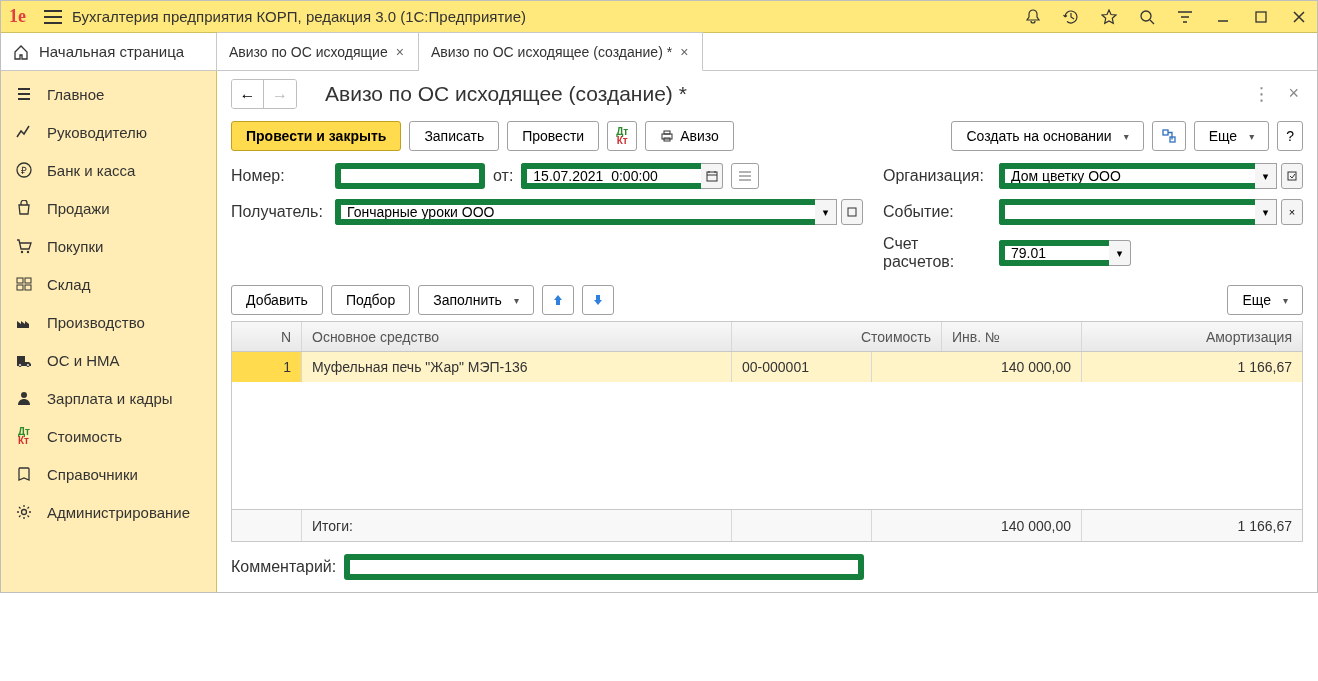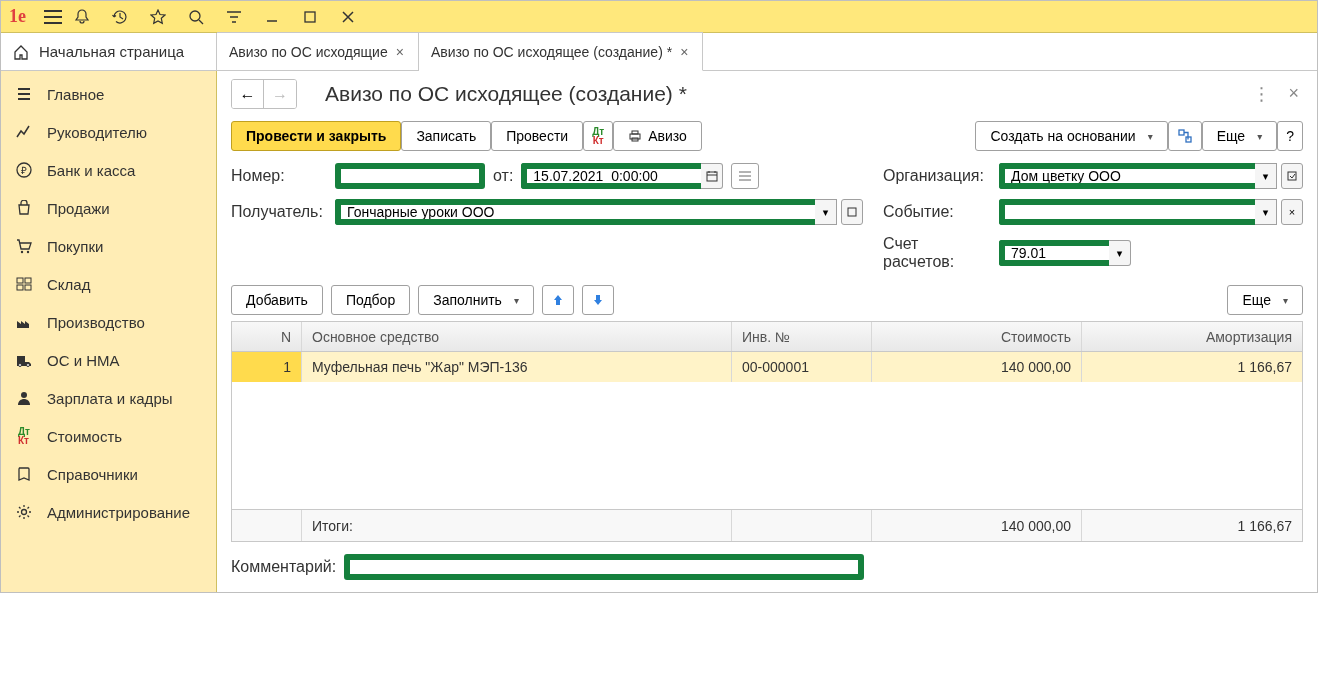--- a/index.html
+++ b/index.html
@@ -24,21 +24,21 @@
 .sidebar-item { display: flex; align-items: center; padding: 10px 14px; font-size: 15px; color: #333; gap: 14px; cursor: pointer; }
 .sidebar-item .icon { width: 18px; height:18px; display:flex; align-items:center; justify-content:center; color:#333;}
 .main { flex: 1; display: flex; flex-direction: column; padding: 8px 14px 12px 14px; overflow: hidden; background:#fff;}
 .page-header { display: flex; align-items: center; margin-bottom: 12px; }
 .nav-btns { display: flex; border: 1px solid #bfbfbf; border-radius: 3px; overflow: hidden; margin-right: 28px; }
 .nav-btns button { width: 32px; height: 28px; background: #fff; border: none; border-right: 1px solid #bfbfbf; cursor: pointer; font-size:16px; display:flex;align-items:center;justify-content:center;}
 .nav-btns button:last-child { border-right: none; color:#bbb;}
 .page-title { font-size: 21px; color: #333; flex: 1; }
 .header-actions { display: flex; gap: 10px; }
 .header-actions span { cursor: pointer; color: #888; font-size: 18px; padding:4px;}
-.toolbar { display: flex; align-items: center; margin-bottom: 12px; flex-wrap: wrap; }
+.toolbar { display: flex; align-items: center; gap: 8px; margin-bottom: 12px; flex-wrap: wrap; }
 .btn { height: 30px; padding: 0 14px; background: #fff; border: 1px solid #a0a0a0; border-radius: 3px; font-size: 14px; cursor: pointer; display: inline-flex; align-items: center; gap:6px;}
 .btn.primary { background: #ffdb4d; border-color: #c0a020; font-weight: bold; }
 .btn.icon-only { padding: 0 8px; }
 .btn.dropdown::after { content: "▾"; font-size: 10px; margin-left: 6px; color:#555;}
 .toolbar .spacer { flex: 1; }
 .form-row { display: flex; align-items: center; gap: 8px; }
 .field-label { font-size: 16px; color: #333; }
 .input { height: 26px; border: 6px solid #15803d; border-radius: 3px; padding: 0 6px; font-size: 14px; background: #fff; }
 .input-group { display: flex; }
 .input-group .input { border-radius: 3px 0 0 3px; border-right: none; }
@@ -72,20 +72,21 @@
 <body>
 
 <div class="app">
   <div class="titlebar">
     <span class="logo-1c">1e</span>
     <span class="hamburger">
       <svg width="18" height="14" viewBox="0 0 18 14">
           <path d="M0 1h18M0 7h18M0 13h18" stroke="#333" stroke-width="2"></path>
         </svg>
     </span>
+    <span class="title">Бухгалтерия предприятия КОРП, редакция 3.0  (1С:Предприятие)</span>
     <div class="title-icons">
       <span>
           <svg width="16" height="16" viewBox="0 0 16 16">
             <path d="M8 1a4 4 0 0 0-4 4v3l-2 3h12l-2-3V5a4 4 0 0 0-4-4zM6 12a2 2 0 0 0 4 0" fill="none" stroke="#333" stroke-width="1.2"></path>
           </svg>
         </span>
       <span>
           <svg width="16" height="16" viewBox="0 0 16 16">
             <path d="M2 8a6 6 0 1 1 2 4.5M2 8l-1.5-2M2 8l2-1.5M8 4v4l3 2" fill="none" stroke="#333" stroke-width="1.2"></path>
           </svg>
@@ -373,22 +374,22 @@
             </svg>
           </button>
         <div class="spacer"></div>
         <button class="btn dropdown">Еще</button>
       </div>
 
       <div class="data-table">
         <div class="dt-head">
           <div class="dt-cell col-n">N</div>
           <div class="dt-cell col-name">Основное средство</div>
+          <div class="dt-cell col-cost">Стоимость</div>
           <div class="dt-cell col-inv">Инв. №</div>
-          <div class="dt-cell col-cost">Стоимость</div>
           <div class="dt-cell col-amort">Амортизация</div>
         </div>
         <div class="dt-body">
           <div class="dt-row selected">
             <div class="dt-cell col-n">1</div>
             <div class="dt-cell col-name">Муфельная печь "Жар" МЭП-136</div>
             <div class="dt-cell col-inv">00-000001</div>
             <div class="dt-cell col-cost">140 000,00</div>
             <div class="dt-cell col-amort">1 166,67</div>
           </div>

